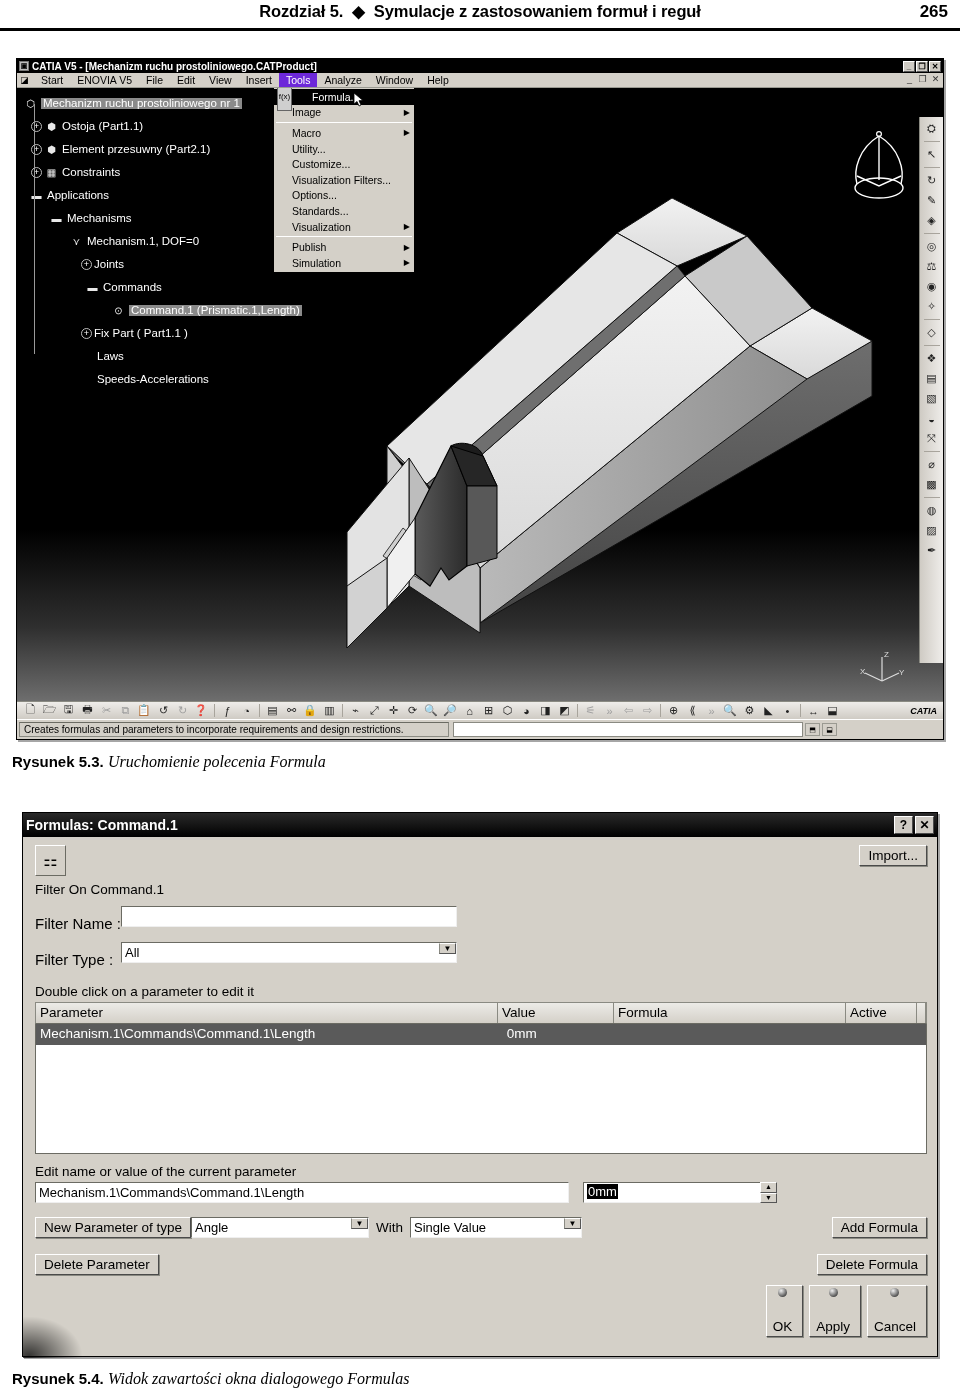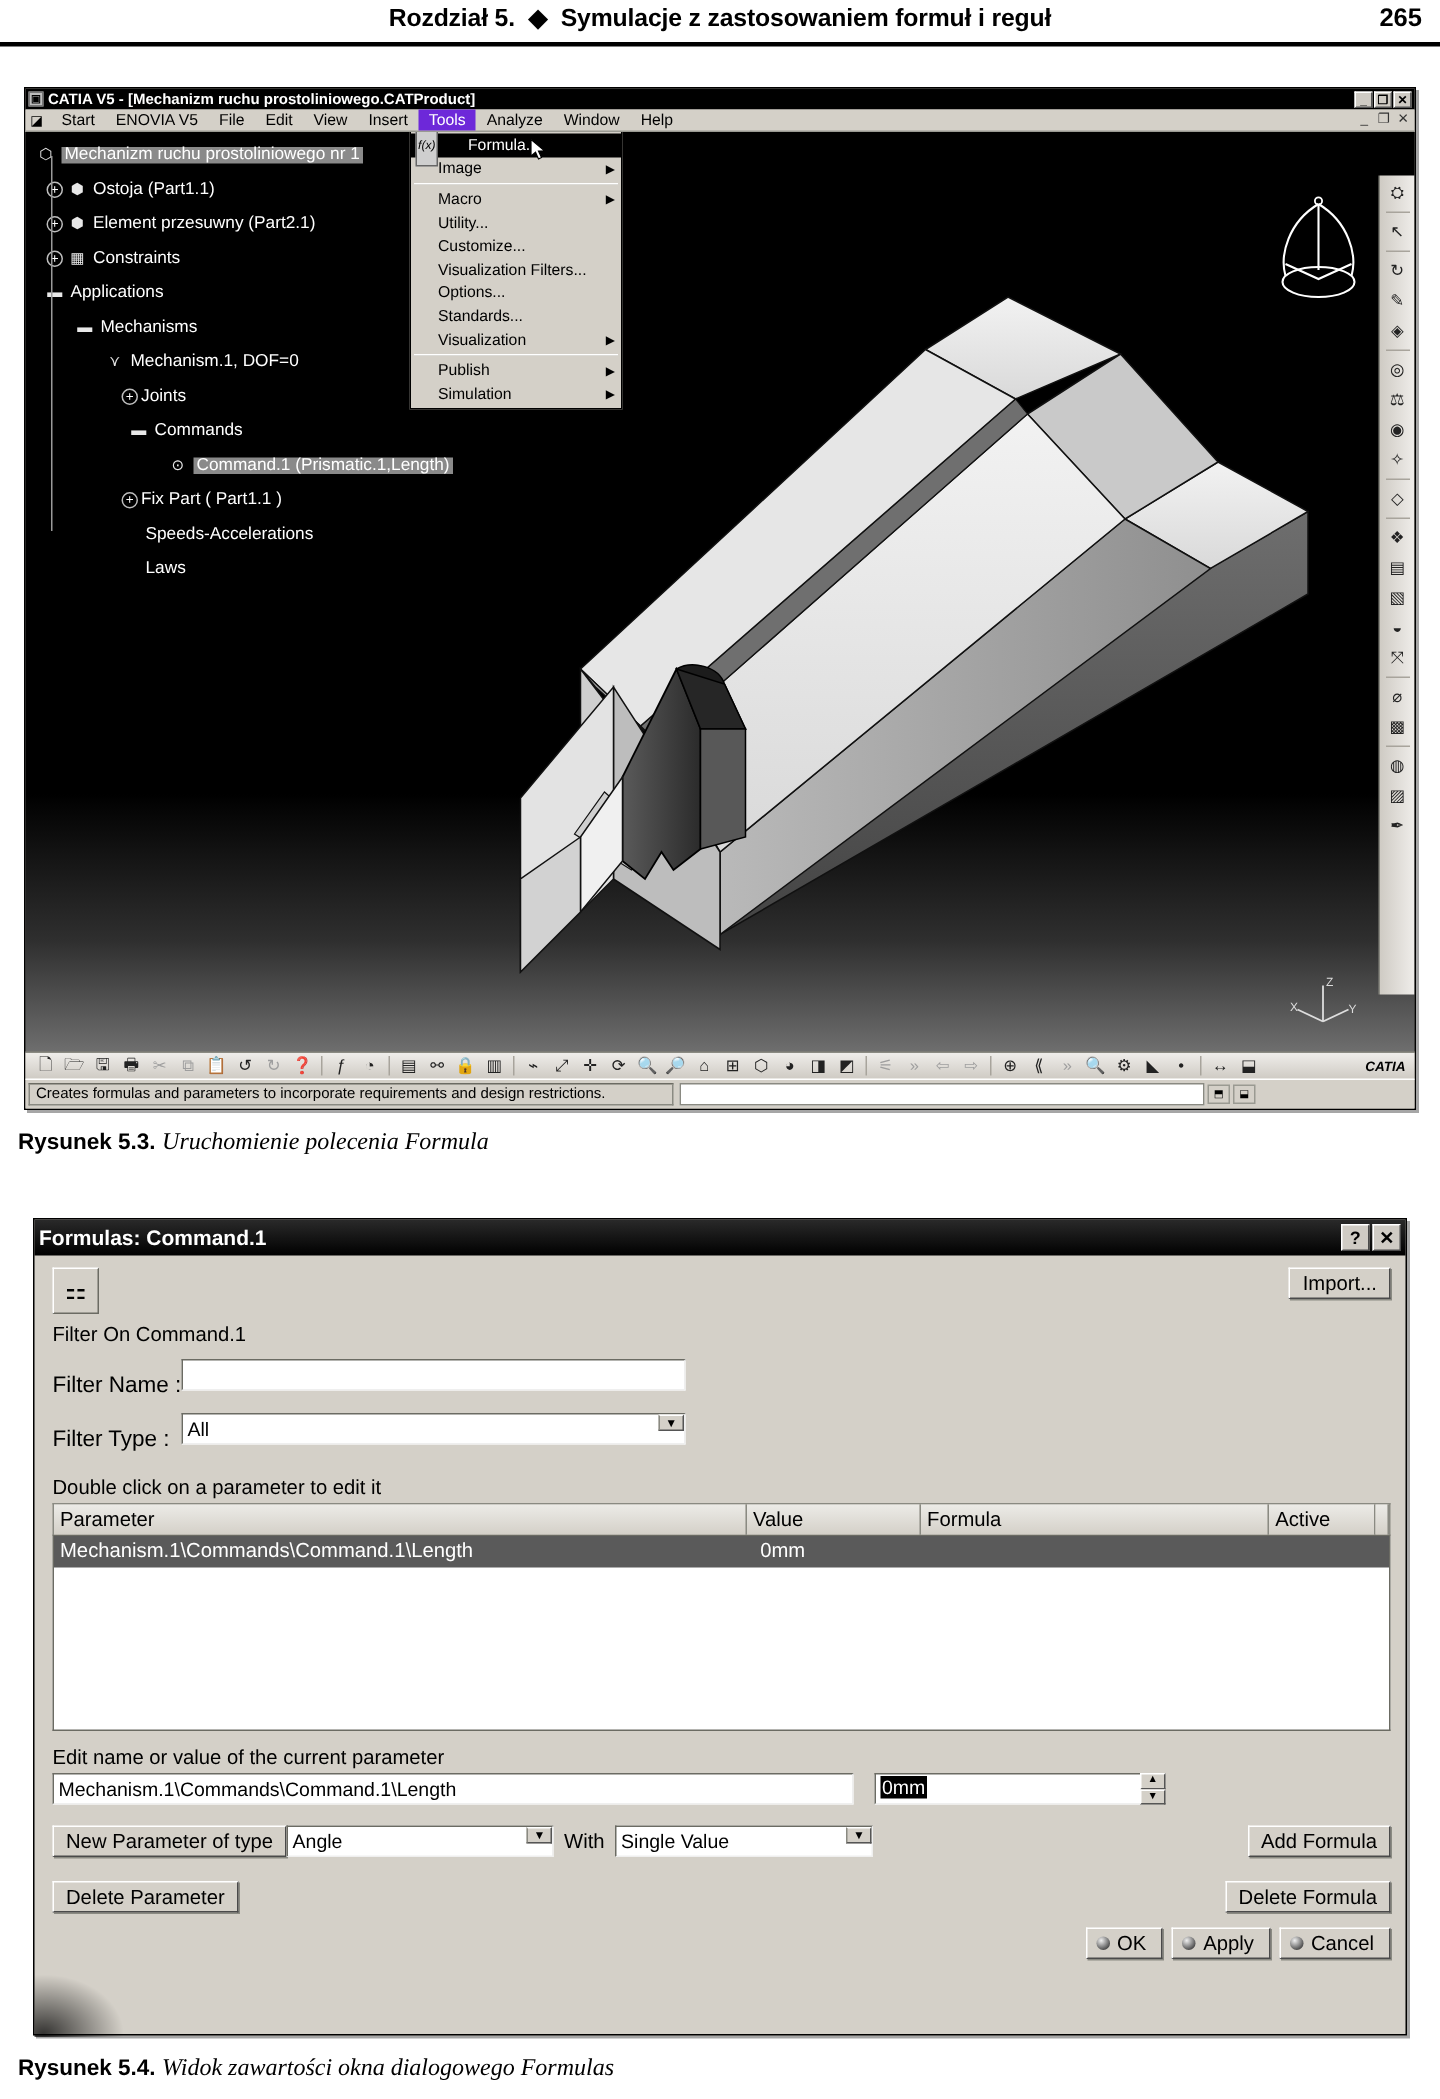--- a/index.html
+++ b/index.html
@@ -117,21 +117,21 @@
   }
   .dd-item {
     display:flex; align-items:center; height:15.6px; padding:0 4px 0 3px;
     font-size:10.5px; color:#000; white-space:nowrap;
   }
   .dd-item .dd-ico { width:15px; flex:none; font-size:8px; }
   .dd-item .dd-lbl { flex:1; }
   .dd-item .dd-arrow { font-size:8px; }
   .dd-item.highlight { background:#000; color:#fff; }
   .dd-item.highlight .dd-ico { background:#cfcfcf; color:#000; border:1px solid #666; height:28px;
-     display:flex; align-items:center; justify-content:center; margin-right:20px;font-style:italic; }
+     display:flex; align-items:center; justify-content:center; margin-right:20px; }
   .dd-sep { height:1px; background:#9a9a92; margin:2px 2px; border-bottom:1px solid #fff; }
   .cursor-arrow {
     position:absolute; left:80px; top:5px; width:10px; height:15px; z-index:50;
   }
 
   
   .compass { position:absolute; right:28px; top:38px; width:72px; height:80px; z-index:4; }
   .axis-triad { position:absolute; right:38px; bottom:8px; width:46px; height:46px; z-index:4;}
 
   
@@ -260,21 +260,21 @@
     border-right-color:#555; border-bottom-color:#555;
     font-size:7px; text-align:center; line-height:8px;
   }
   .sel-val { background:#000; color:#fff; padding:0 1px; }
   .bottom-btn-row { display:flex; align-items:center; margin-top:14px; }
   .okrow { display:flex; gap:6px; justify-content:flex-end; margin-top:10px; }
   .okbtn {
     background:#d4d0c8; border:1px solid #fff;
     border-right-color:#4a4a4a; border-bottom-color:#4a4a4a;
     box-shadow:1px 1px 0 #8a8a82;
-    display:flex; align-items:center; gap:5px; padding:2px 10px 2px 6px; font-size:13.5px;
+    display:flex; align-items:center; gap:22px; padding:2px 10px 2px 6px; font-size:13.5px;flex-direction:column;
   }
   .okdot {
     width:9px; height:9px; border-radius:50%;
     background:radial-gradient(circle at 35% 30%, #f0f0f0, #4a4a4a 75%);
     flex:none;
   }
   .smudge {
     position:absolute; left:0; bottom:0; width:60px; height:42px;
     background:radial-gradient(ellipse at 10% 95%, rgba(0,0,0,.75), rgba(0,0,0,0) 70%);
     pointer-events:none;
@@ -450,25 +450,25 @@
           <span class="t-ico">⊙</span>
           <span class="t-lbl sel">Command.1 (Prismatic.1,Length)</span>
         </div>
 
         <div class="tree-row" style="padding-left:58px">
           <span class="t-exp">+</span>
           <span class="t-lbl">Fix Part ( Part1.1 )</span>
         </div>
 
         <div class="tree-row" style="padding-left:74px">
+          <span class="t-lbl">Laws</span>
+        </div>
+
+        <div class="tree-row" style="padding-left:74px">
           <span class="t-lbl">Speeds-Accelerations</span>
-        </div>
-
-        <div class="tree-row" style="padding-left:74px">
-          <span class="t-lbl">Laws</span>
         </div>
       </div>
 
       <div class="dropdown">
         <div class="dd-item highlight">
           <span class="dd-ico">f(x)</span>
           <span class="dd-lbl">Formula...</span>
         </div>
         <div class="dd-item">
           <span class="dd-ico"></span>

